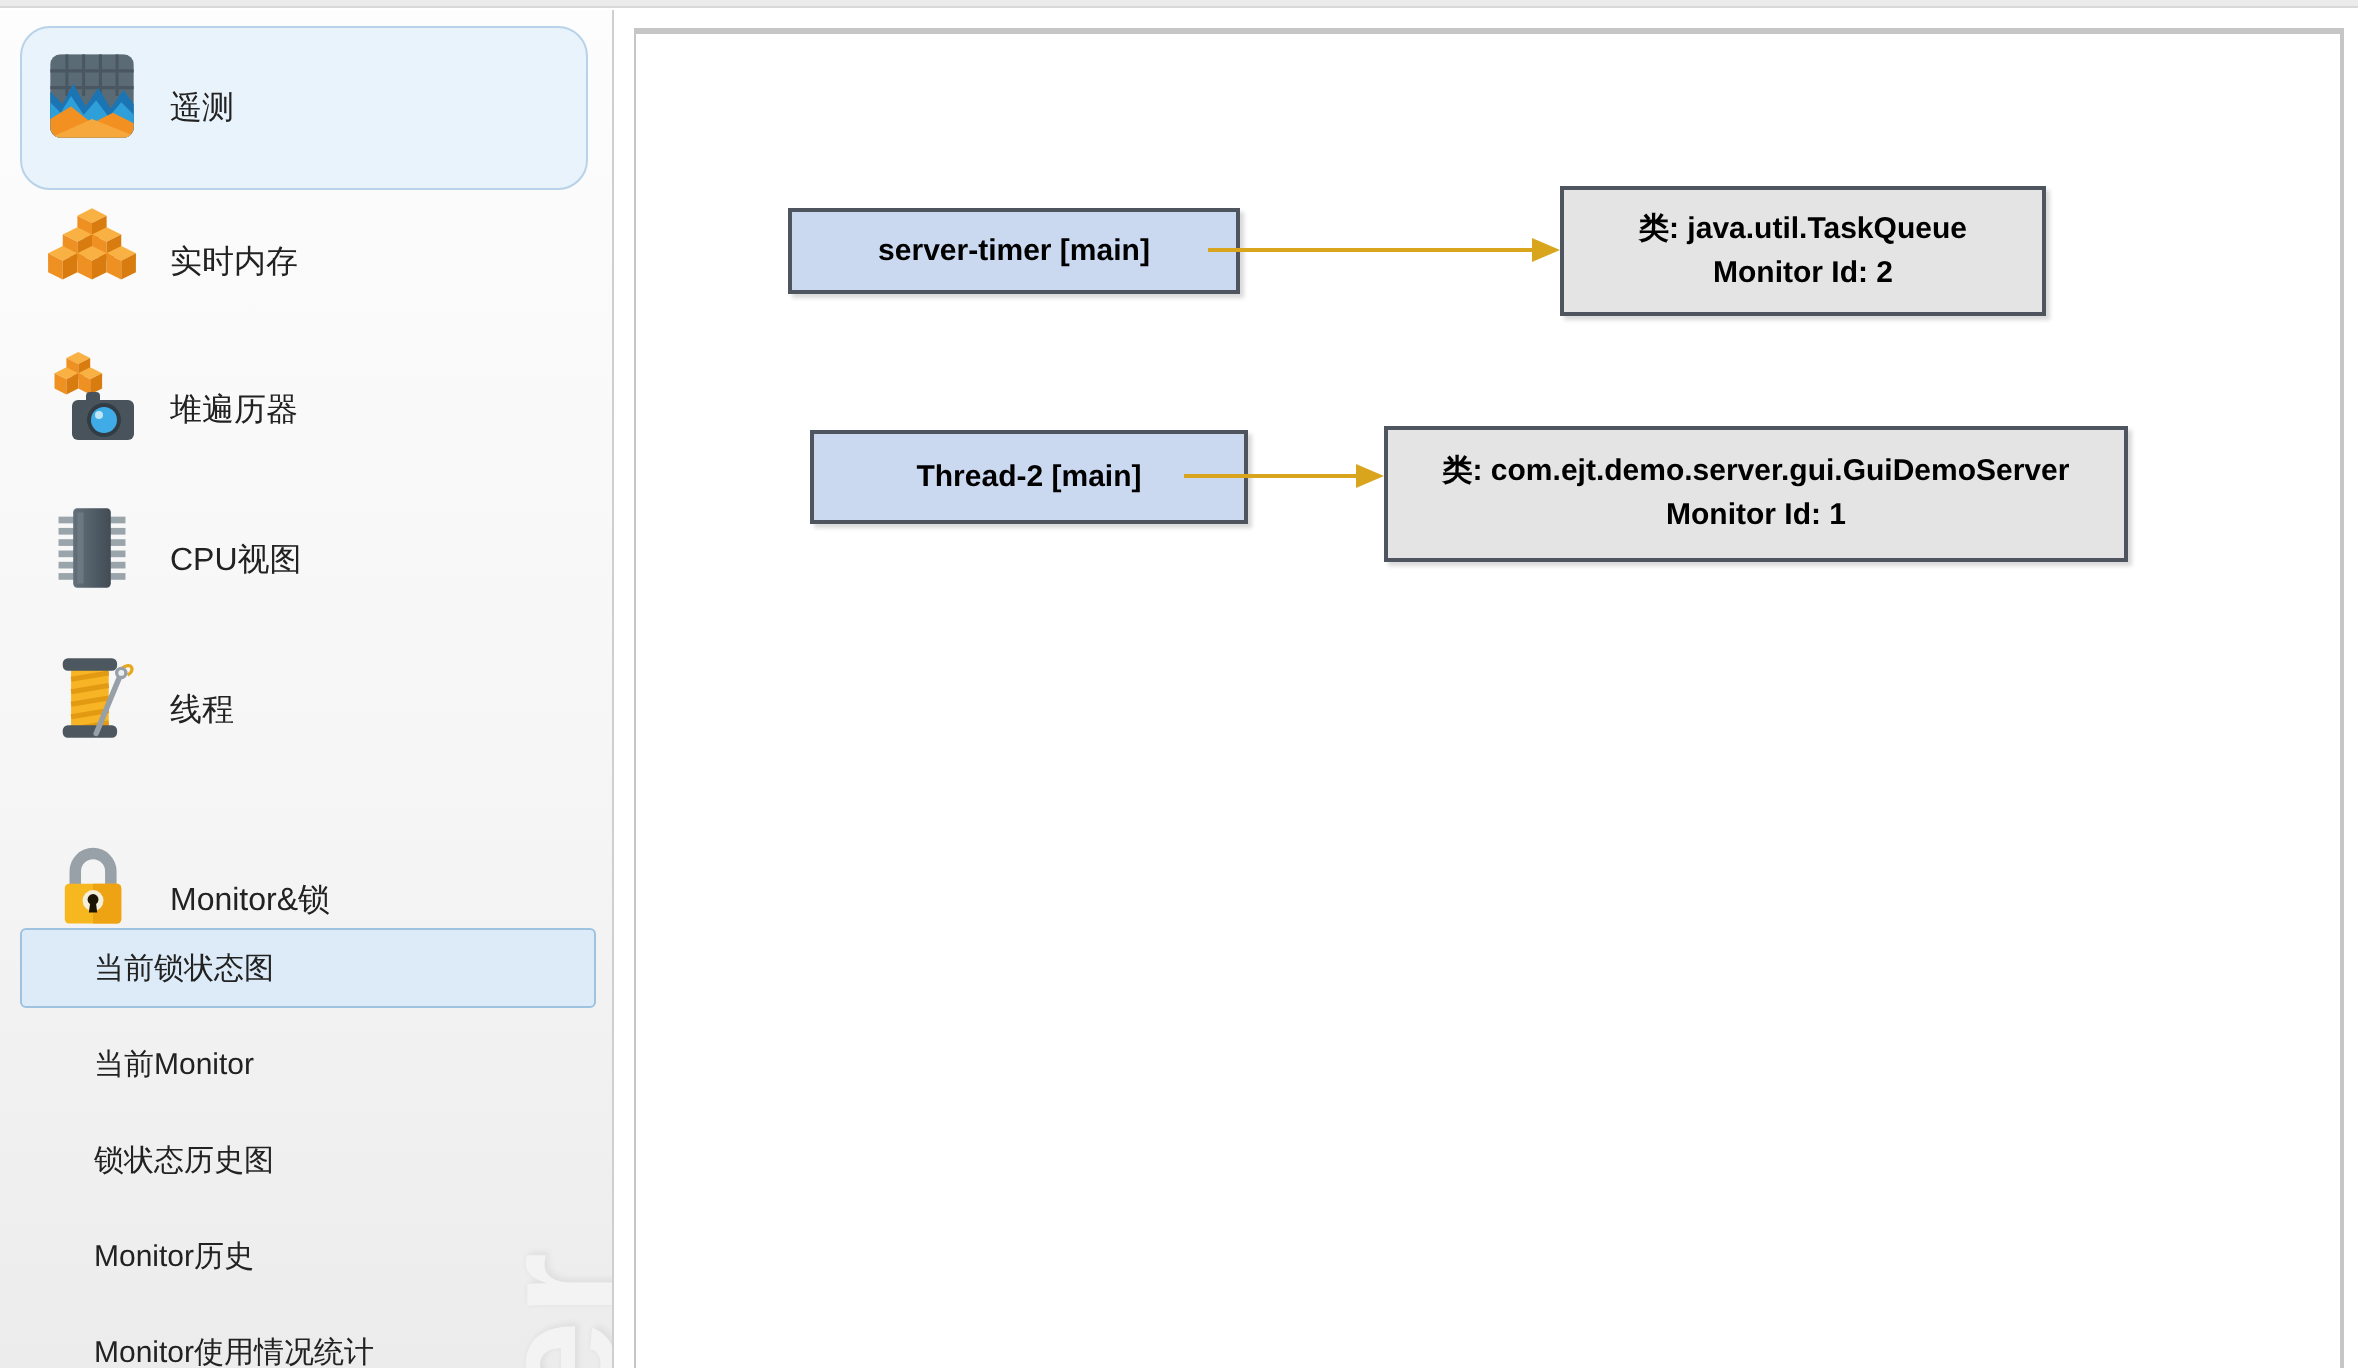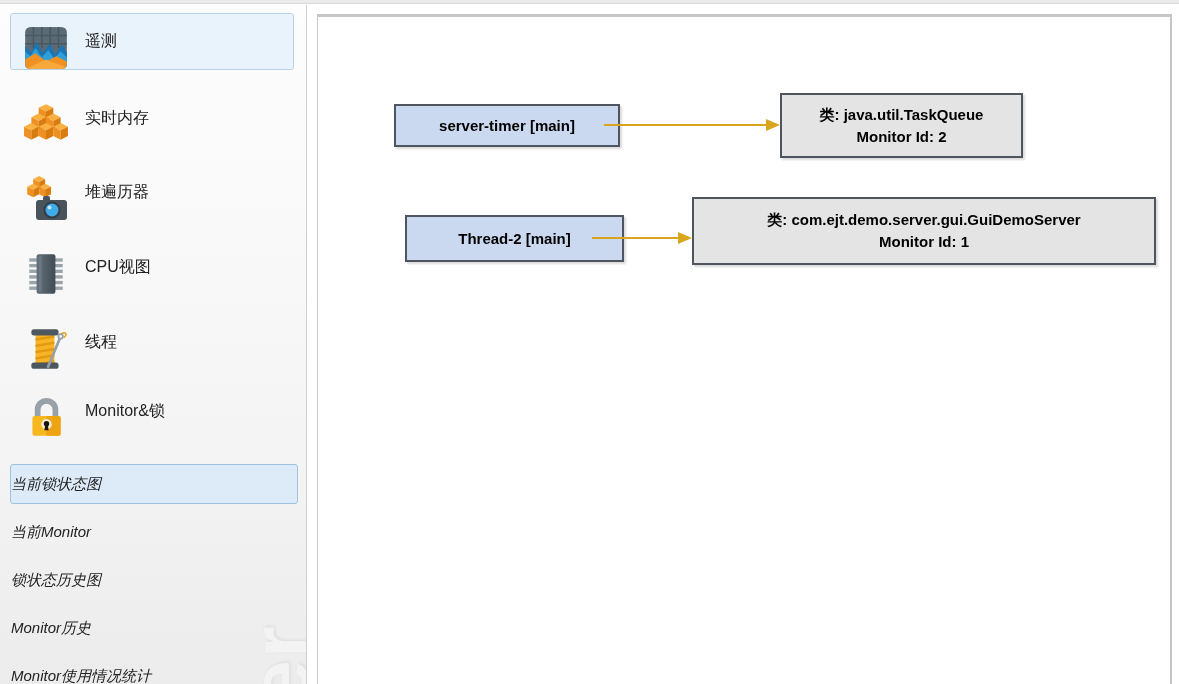--- a/index.html
+++ b/index.html
@@ -9,31 +9,31 @@
 
   
   .topstrip { position:absolute; left:0; top:0; width:1179px; height:4px;
               background:#ebebeb; border-bottom:1px solid #d9d9d9; }
 
   
   .sidebar { position:absolute; left:0; top:5px; width:307px; height:679px;
              border-right:1px solid #cfcfcf; overflow:hidden;
              background:linear-gradient(180deg,#fdfdfd 0%,#f6f6f6 55%,#ececec 100%); }
 
-  .nav-item { position:absolute; left:10px; width:284px; height:57px;
+  .nav-item { position:absolute; left:10px; width:284px; height:82px;
               display:flex; align-items:center; border:1px solid transparent;
-              border-radius:3px; cursor:default; }
+              border-radius:15px; cursor:default; }
   .nav-item.selected { background:#e9f3fb; border-color:#b7d2e9; }
   .nav-item .icon { position:absolute; left:12px; top:11px; width:46px; height:46px; }
   .nav-item .label { margin-left:74px; font-size:16px; color:#222; }
 
   .sub-item { position:absolute; left:10px; width:288px; height:40px;
-              display:flex; align-items:center; 
+              display:flex; align-items:center; padding-left:36px;
               border:1px solid transparent; border-radius:3px;
-              font-size:15px; color:#222; cursor:default;font-style:italic; }
+              font-size:15px; color:#222; cursor:default; }
   .sub-item.selected { background:#dcebf7; border-color:#9fc3de; }
 
   .watermark { position:absolute; left:233px; top:970px; transform-origin:0 0;
                transform:rotate(-90deg); font-size:82px; font-weight:bold;
                letter-spacing:2px; white-space:nowrap; color:#f3f3f3;
                text-shadow:0 0 2px #e0e0e0, 2px 2px 3px rgba(0,0,0,0.05); }
 
   
   .panel { position:absolute; left:317px; top:14px; width:855px; height:676px;
            background:#ffffff; border:1px solid #c6c6c6;
@@ -42,21 +42,21 @@
   .node { position:absolute; display:flex; flex-direction:column;
           align-items:center; justify-content:center; text-align:center;
           font-size:15px; font-weight:bold; color:#000;
           border:2px solid #4e555e; box-shadow:2px 2px 2px rgba(0,0,0,0.15); }
   .node.thread  { background:#cbd9f0; }
   .node.monitor { background:#e4e4e4; line-height:22px; }
 
   .node.n-server-timer { left:76px;  top:87px;  width:226px; height:43px; }
   .node.n-taskqueue    { left:462px; top:76px;  width:243px; height:65px; }
   .node.n-thread2      { left:87px;  top:198px; width:219px; height:47px; }
-  .node.n-guidemo      { left:374px; top:180px; width:464px; height:68px; }
+  .node.n-guidemo      { left:374px; top:196px; width:372px; height:68px; }
 
   .arrow-line { position:absolute; height:2px; background:#d9a51d; }
   .arrow-head { position:absolute; width:0; height:0;
                 border-left:14px solid #d9a51d;
                 border-top:6px solid transparent; border-bottom:6px solid transparent; }
   .a1-line { left:286px; top:107px; width:162px; }
   .a1-head { left:448px; top:102px; }
   .a2-line { left:274px; top:220px; width:86px; }
   .a2-head { left:360px; top:215px; }
 </style>
@@ -166,21 +166,21 @@
                 <stop offset="1" stop-color="#414c55"></stop>
           </linearGradient>
             </defs>
           <rect x="13" y="3" width="18" height="38" rx="2" fill="url(#cpugrad)"></rect>
           <rect x="15" y="5" width="3" height="34" fill="#7b8790" opacity="0.5"></rect>
         </svg>
       </span>
       <span class="label">CPU视图</span>
     </div>
 
-    <div class="nav-item" style="top:378px">
+    <div class="nav-item" style="top:404px">
       <span class="icon">
         <svg width="46" height="46" viewBox="0 0 44 44">
           <path d="M14 23 V14 a8.5 8.5 0 0 1 17 0 V23" fill="none" stroke="#99a1a8" stroke-width="5.5"></path>
           <rect x="9" y="20" width="27" height="19" rx="2" fill="#f7b81f"></rect>
           <path d="M22.5 20 h11.5 a2 2 0 0 1 2 2 v15 a2 2 0 0 1 -2 2 h-11.5 Z" fill="#eda312"></path>
           <circle cx="22.5" cy="28" r="5" fill="#f5eedb"></circle>
           <circle cx="22.5" cy="27.5" r="2.6" fill="#1d1503"></circle>
           <path d="M21.2 28.5 h2.6 l0.7 5.2 h-4 Z" fill="#1d1503"></path>
         </svg>
       </span>

